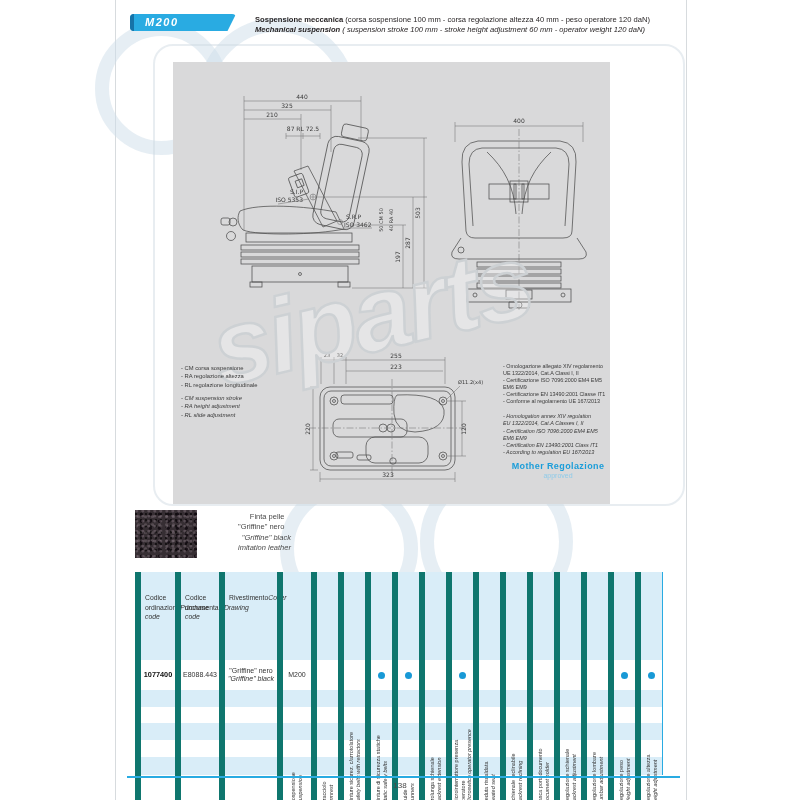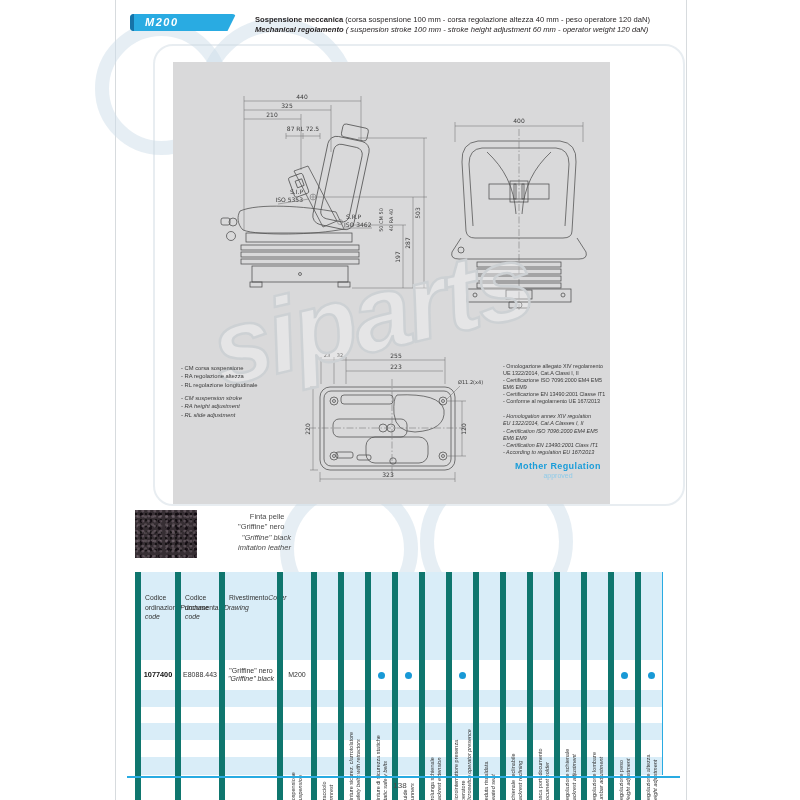--- a/index.html
+++ b/index.html
@@ -93,21 +93,21 @@
   <div class="circ" style="left:198px;top:18px;width:130px;height:130px;"></div>
   <div class="circ" style="left:280px;top:480px;width:110px;height:110px;"></div>
   <div class="circ" style="left:420px;top:465px;width:125px;height:125px;"></div>
   <div class="wm-frame"></div>
 
   <div class="badge">
     <div class="badge-accent"></div>
     <div class="badge-label">M200</div>
   </div>
   <div class="title-line t-it"><span class="b">Sospensione meccanica</span><span> (corsa sospensione 100 mm - corsa regolazione altezza 40 mm - peso operatore 120 daN)</span></div>
-  <div class="title-line t-en"><span class="b">Mechanical regolamento</span><span> ( suspension stroke 100 mm - stroke height adjustment 60 mm - operator weight 120 daN)</span></div>
+  <div class="title-line t-en"><span class="b">Mechanical suspension</span><span> ( suspension stroke 100 mm - stroke height adjustment 60 mm - operator weight 120 daN)</span></div>
 
   <div class="draw-box">
     <svg class="draw-svg" width="437" height="442" viewBox="173 62 437 442">
 
       <g>
 
         <line class="dim" x1="244" y1="96" x2="244" y2="230"></line>
         <line class="dim" x1="361" y1="96" x2="361" y2="140"></line>
         <line class="dim" x1="331" y1="105" x2="331" y2="152"></line>
         <line class="dim" x1="301" y1="114" x2="301" y2="170"></line>
@@ -269,21 +269,21 @@
 - Certificazione ISO 7096:2000 EM4 EM5
   EM6 EM9
 - Certificazione EN 13490:2001 Classe IT1
 - Conforme al regolamento UE 167/2013</div>
   <div class="cert en" style="left:503px;top:413px;">- Homologation annex XIV regulation
   EU 1322/2014, Cat.A Classes I, II
 - Certification ISO 7096:2000 EM4 EM5
   EM6 EM9
 - Certification EN 13490:2001 Class IT1
 - According to regulation EU 167/2013</div>
-  <div class="mother">Mother Regulation</div>
+  <div class="mother">Mother Regolazione</div>
   <div class="approved">approved</div>
 
   <div class="swatch"></div>
   <div class="swatch-label sl-it">Finta pelle
 "Griffine" nero</div>
   <div class="swatch-label sl-en">"Griffine" black
 imitation leather</div>
 
   <div class="tbl">
     <div class="band hdr"></div>

